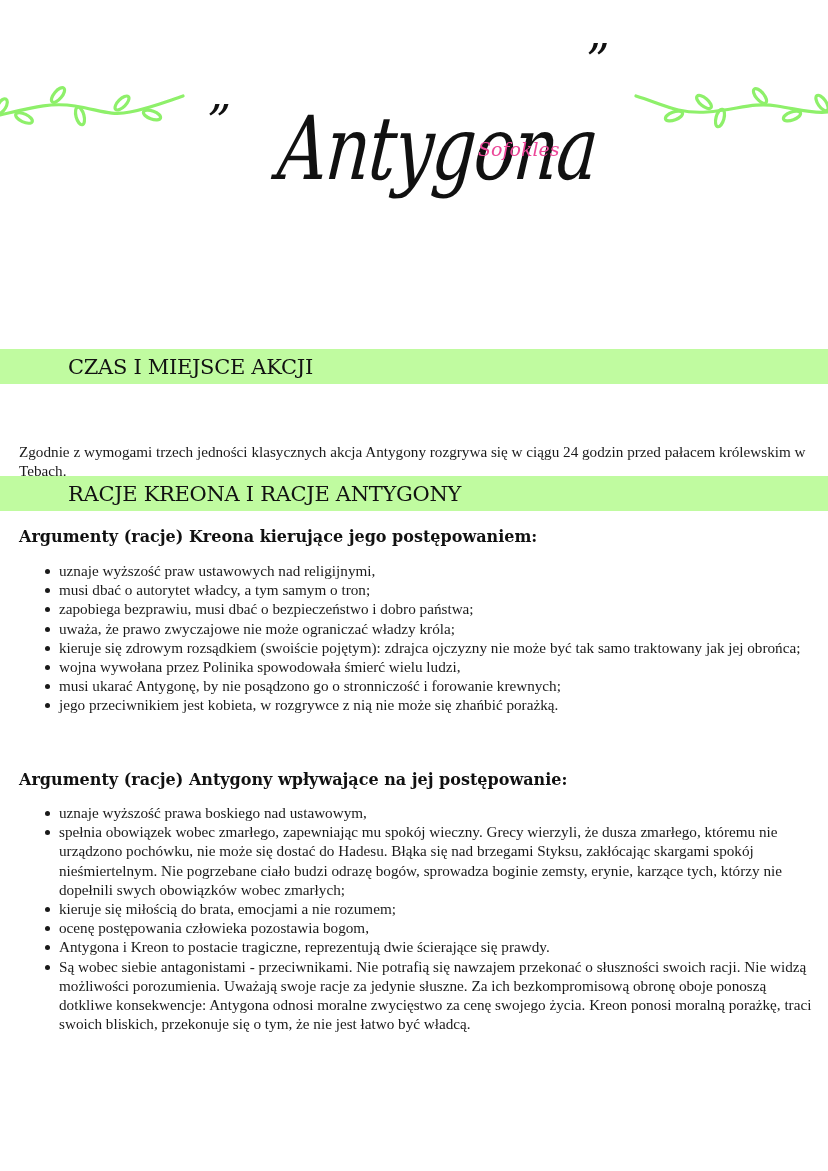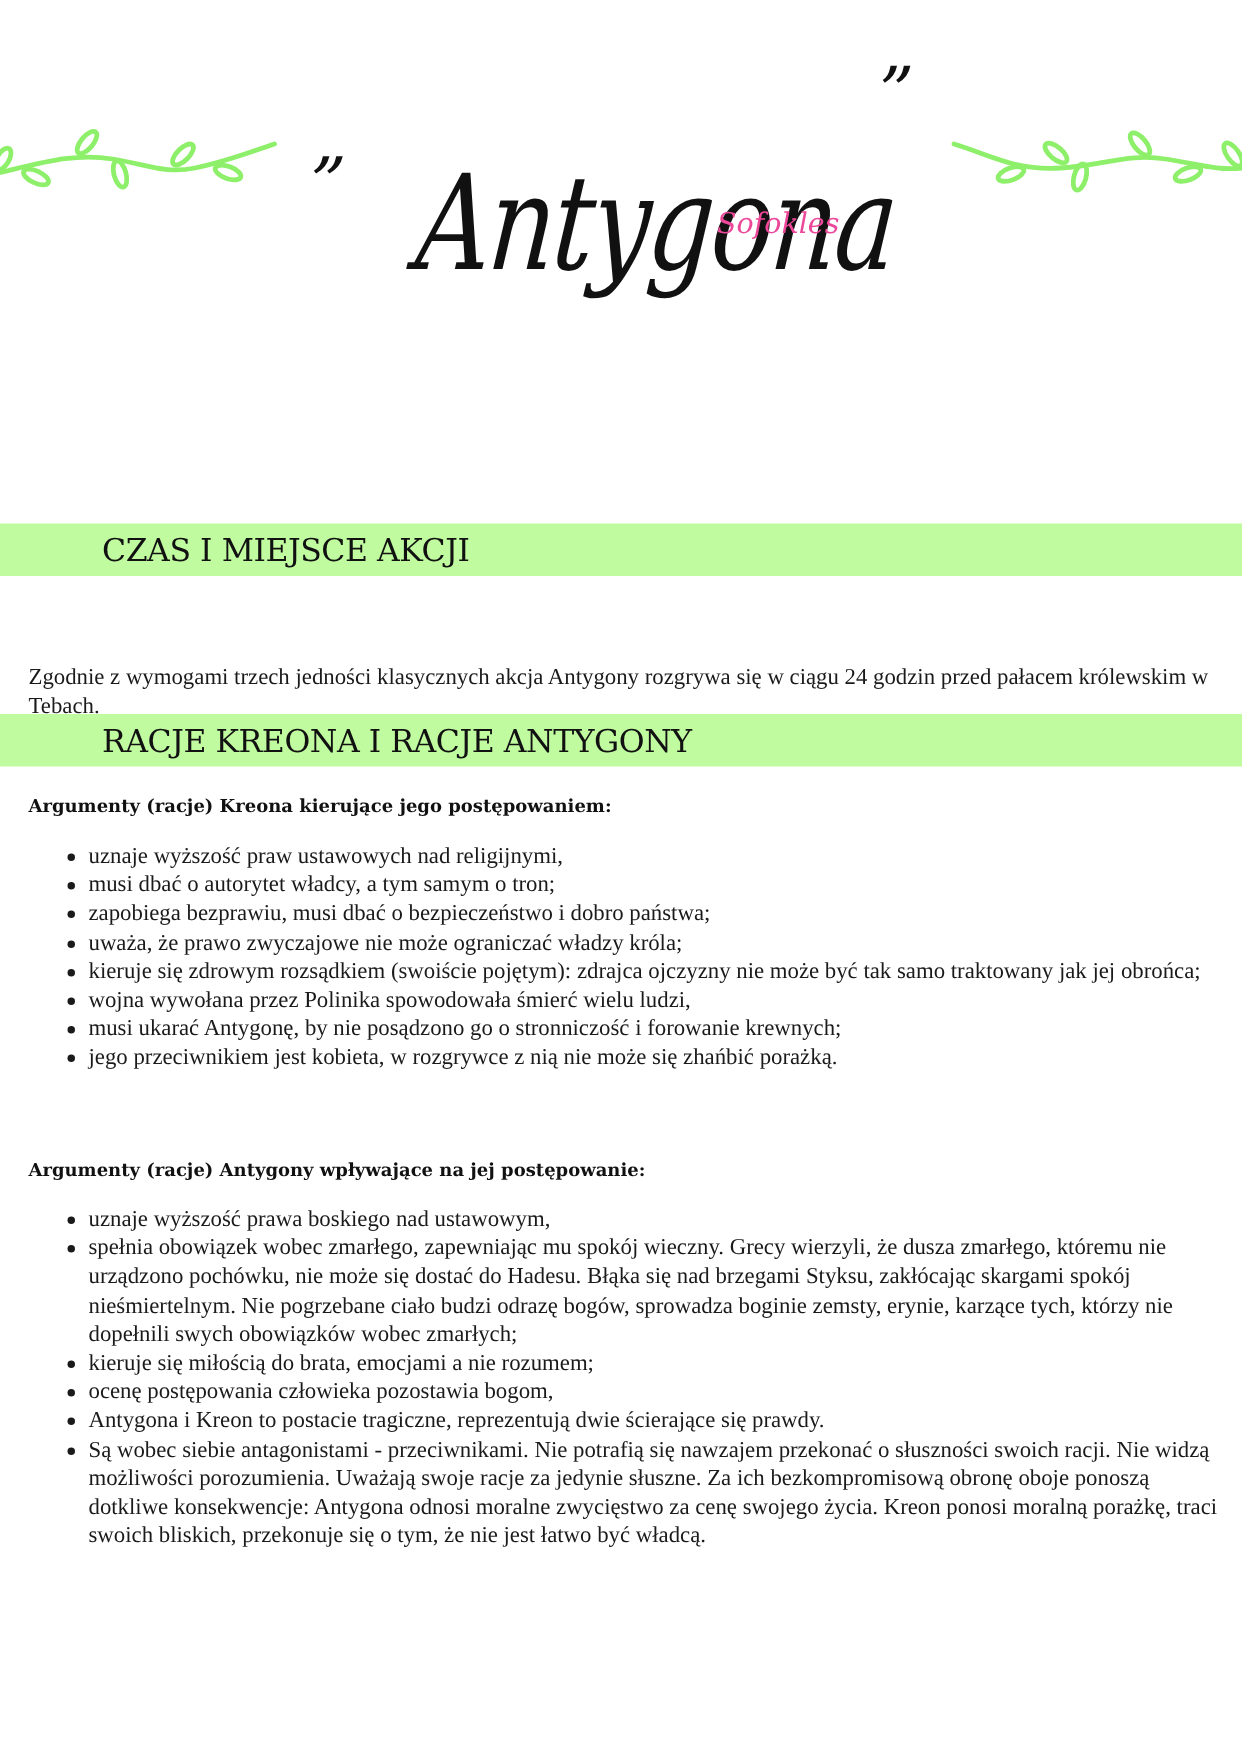--- a/index.html
+++ b/index.html
@@ -105,21 +105,21 @@
       left: 19px;
       top: 398px;
       width: 790px;
       margin-top: 44px;
     }
     .subhead {
       position: absolute;
       left: 19px;
       font-family: "DejaVu Serif", serif;
       font-weight: bold;
-      font-size: 12px;
+      font-size: 16px;
       color: #111;
       line-height: 22px;
     }
     ul.bullets {
       position: absolute;
       left: 0;
       margin: 0;
       padding: 0 0 0 59px;
       width: 760px;
       list-style: none;

